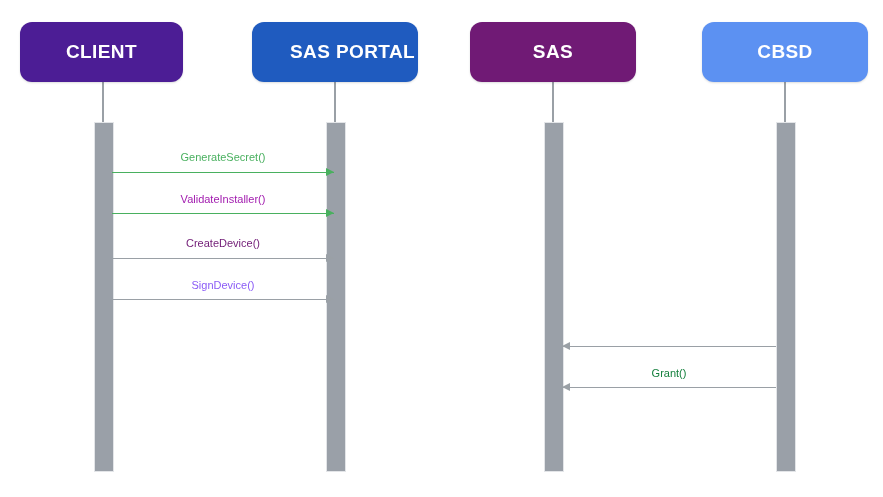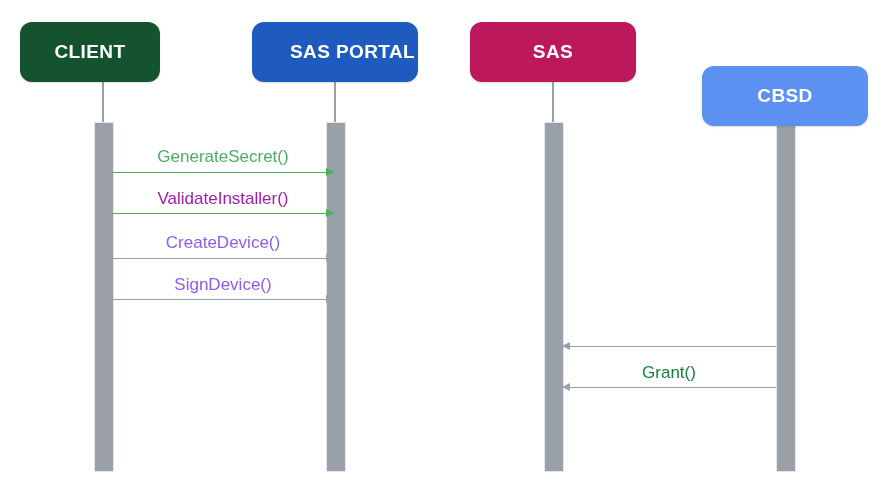--- a/index.html
+++ b/index.html
@@ -70,60 +70,60 @@
     border-left-width: 8px;
     border-left-style: solid;
   }
   .arrow-head.left {
     border-right-width: 8px;
     border-right-style: solid;
   }
   .message-label {
     position: absolute;
     font-family: "Liberation Sans", sans-serif;
-    font-size: 17px;
+    font-size: 11px;
     white-space: nowrap;
     text-align: center;
     line-height: 18px;
   }
 </style>
 </head>
 <body>
 
 <div id="diagram">
 
 <div class="lifeline" style="left: 102px; top: 82px; height: 40px;"></div>
     <div class="activation" style="left: 94px; top: 122px; height: 348px; background: rgb(154, 160, 168);"></div>
-    <div class="participant-box" style="left: 20px; top: 22px; width: 140px; height: 60px; background: #14532d;">
+    <div class="participant-box" style="left: 20px; top: 22px; width: 163px; height: 60px; background: #4c1d95;">
       <span class="participant-label">CLIENT</span>
     </div>
     <div class="lifeline" style="left: 334px; top: 82px; height: 40px;"></div>
     <div class="activation" style="left: 326px; top: 122px; height: 348px; background: rgb(154, 160, 168);"></div>
     <div class="participant-box" style="left: 252px; top: 22px; width: 166px; height: 60px; background: rgb(31, 91, 191); padding-left: 35px;">
       <span class="participant-label">SAS PORTAL</span>
     </div>
     <div class="lifeline" style="left: 552px; top: 82px; height: 40px;"></div>
     <div class="activation" style="left: 544px; top: 122px; height: 348px; background: rgb(154, 160, 168);"></div>
-    <div class="participant-box" style="left: 470px; top: 22px; width: 166px; height: 60px; background: #be185d;">
+    <div class="participant-box" style="left: 470px; top: 22px; width: 166px; height: 60px; background: #701a75;">
       <span class="participant-label">SAS</span>
     </div>
     <div class="lifeline" style="left: 784px; top: 82px; height: 40px;"></div>
     <div class="activation" style="left: 776px; top: 122px; height: 348px; background: rgb(154, 160, 168);"></div>
-    <div class="participant-box" style="left: 702px; top: 22px; width: 166px; height: 60px; background: rgb(92, 145, 242); margin-top: 44px;">
+    <div class="participant-box" style="left: 702px; top: 22px; width: 166px; height: 60px; background: rgb(92, 145, 242);">
       <span class="participant-label">CBSD</span>
     </div>
     <div class="message-line" style="left: 112px; top: 172px; width: 222px; border-top-color: rgb(73, 176, 95);"></div>
     <div class="arrow-head right" style="top: 168.4px; left: 326px; border-left-color: rgb(73, 176, 95);"></div>
     <div class="message-label" style="left: 112px; width: 222px; top: 148px; color: rgb(73, 176, 95);">GenerateSecret()</div>
     <div class="message-line" style="left: 112px; top: 213px; width: 222px; border-top-color: rgb(73, 176, 95);"></div>
     <div class="arrow-head right" style="top: 209.4px; left: 326px; border-left-color: rgb(73, 176, 95);"></div>
     <div class="message-label" style="left: 112px; width: 222px; top: 190px; color: #a21caf;">ValidateInstaller()</div>
     <div class="message-line" style="left: 112px; top: 258px; width: 222px; border-top-color: rgb(154, 160, 166);"></div>
     <div class="arrow-head right" style="top: 254.4px; left: 326px; border-left-color: rgb(154, 160, 166);"></div>
-    <div class="message-label" style="left: 112px; width: 222px; top: 234px; color: #8b5cf6;">CreateDevice()</div>
+    <div class="message-label" style="left: 112px; width: 222px; top: 234px; color: #701a75;">CreateDevice()</div>
     <div class="message-line" style="left: 112px; top: 299px; width: 222px; border-top-color: rgb(154, 160, 166);"></div>
     <div class="arrow-head right" style="top: 295.4px; left: 326px; border-left-color: rgb(154, 160, 166);"></div>
     <div class="message-label" style="left: 112px; width: 222px; top: 276px; color: #8b5cf6;">SignDevice()</div>
     <div class="message-line" style="left: 562px; top: 346px; width: 214px; border-top-color: rgb(154, 160, 166);"></div>
     <div class="arrow-head left" style="top: 342.4px; left: 562px; border-right-color: rgb(154, 160, 166);"></div>
     <div class="message-line" style="left: 562px; top: 387px; width: 214px; border-top-color: rgb(154, 160, 166);"></div>
     <div class="arrow-head left" style="top: 383.4px; left: 562px; border-right-color: rgb(154, 160, 166);"></div>
     <div class="message-label" style="left: 562px; width: 214px; top: 364px; color: #15803d;">Grant()</div>
   </div>
 

